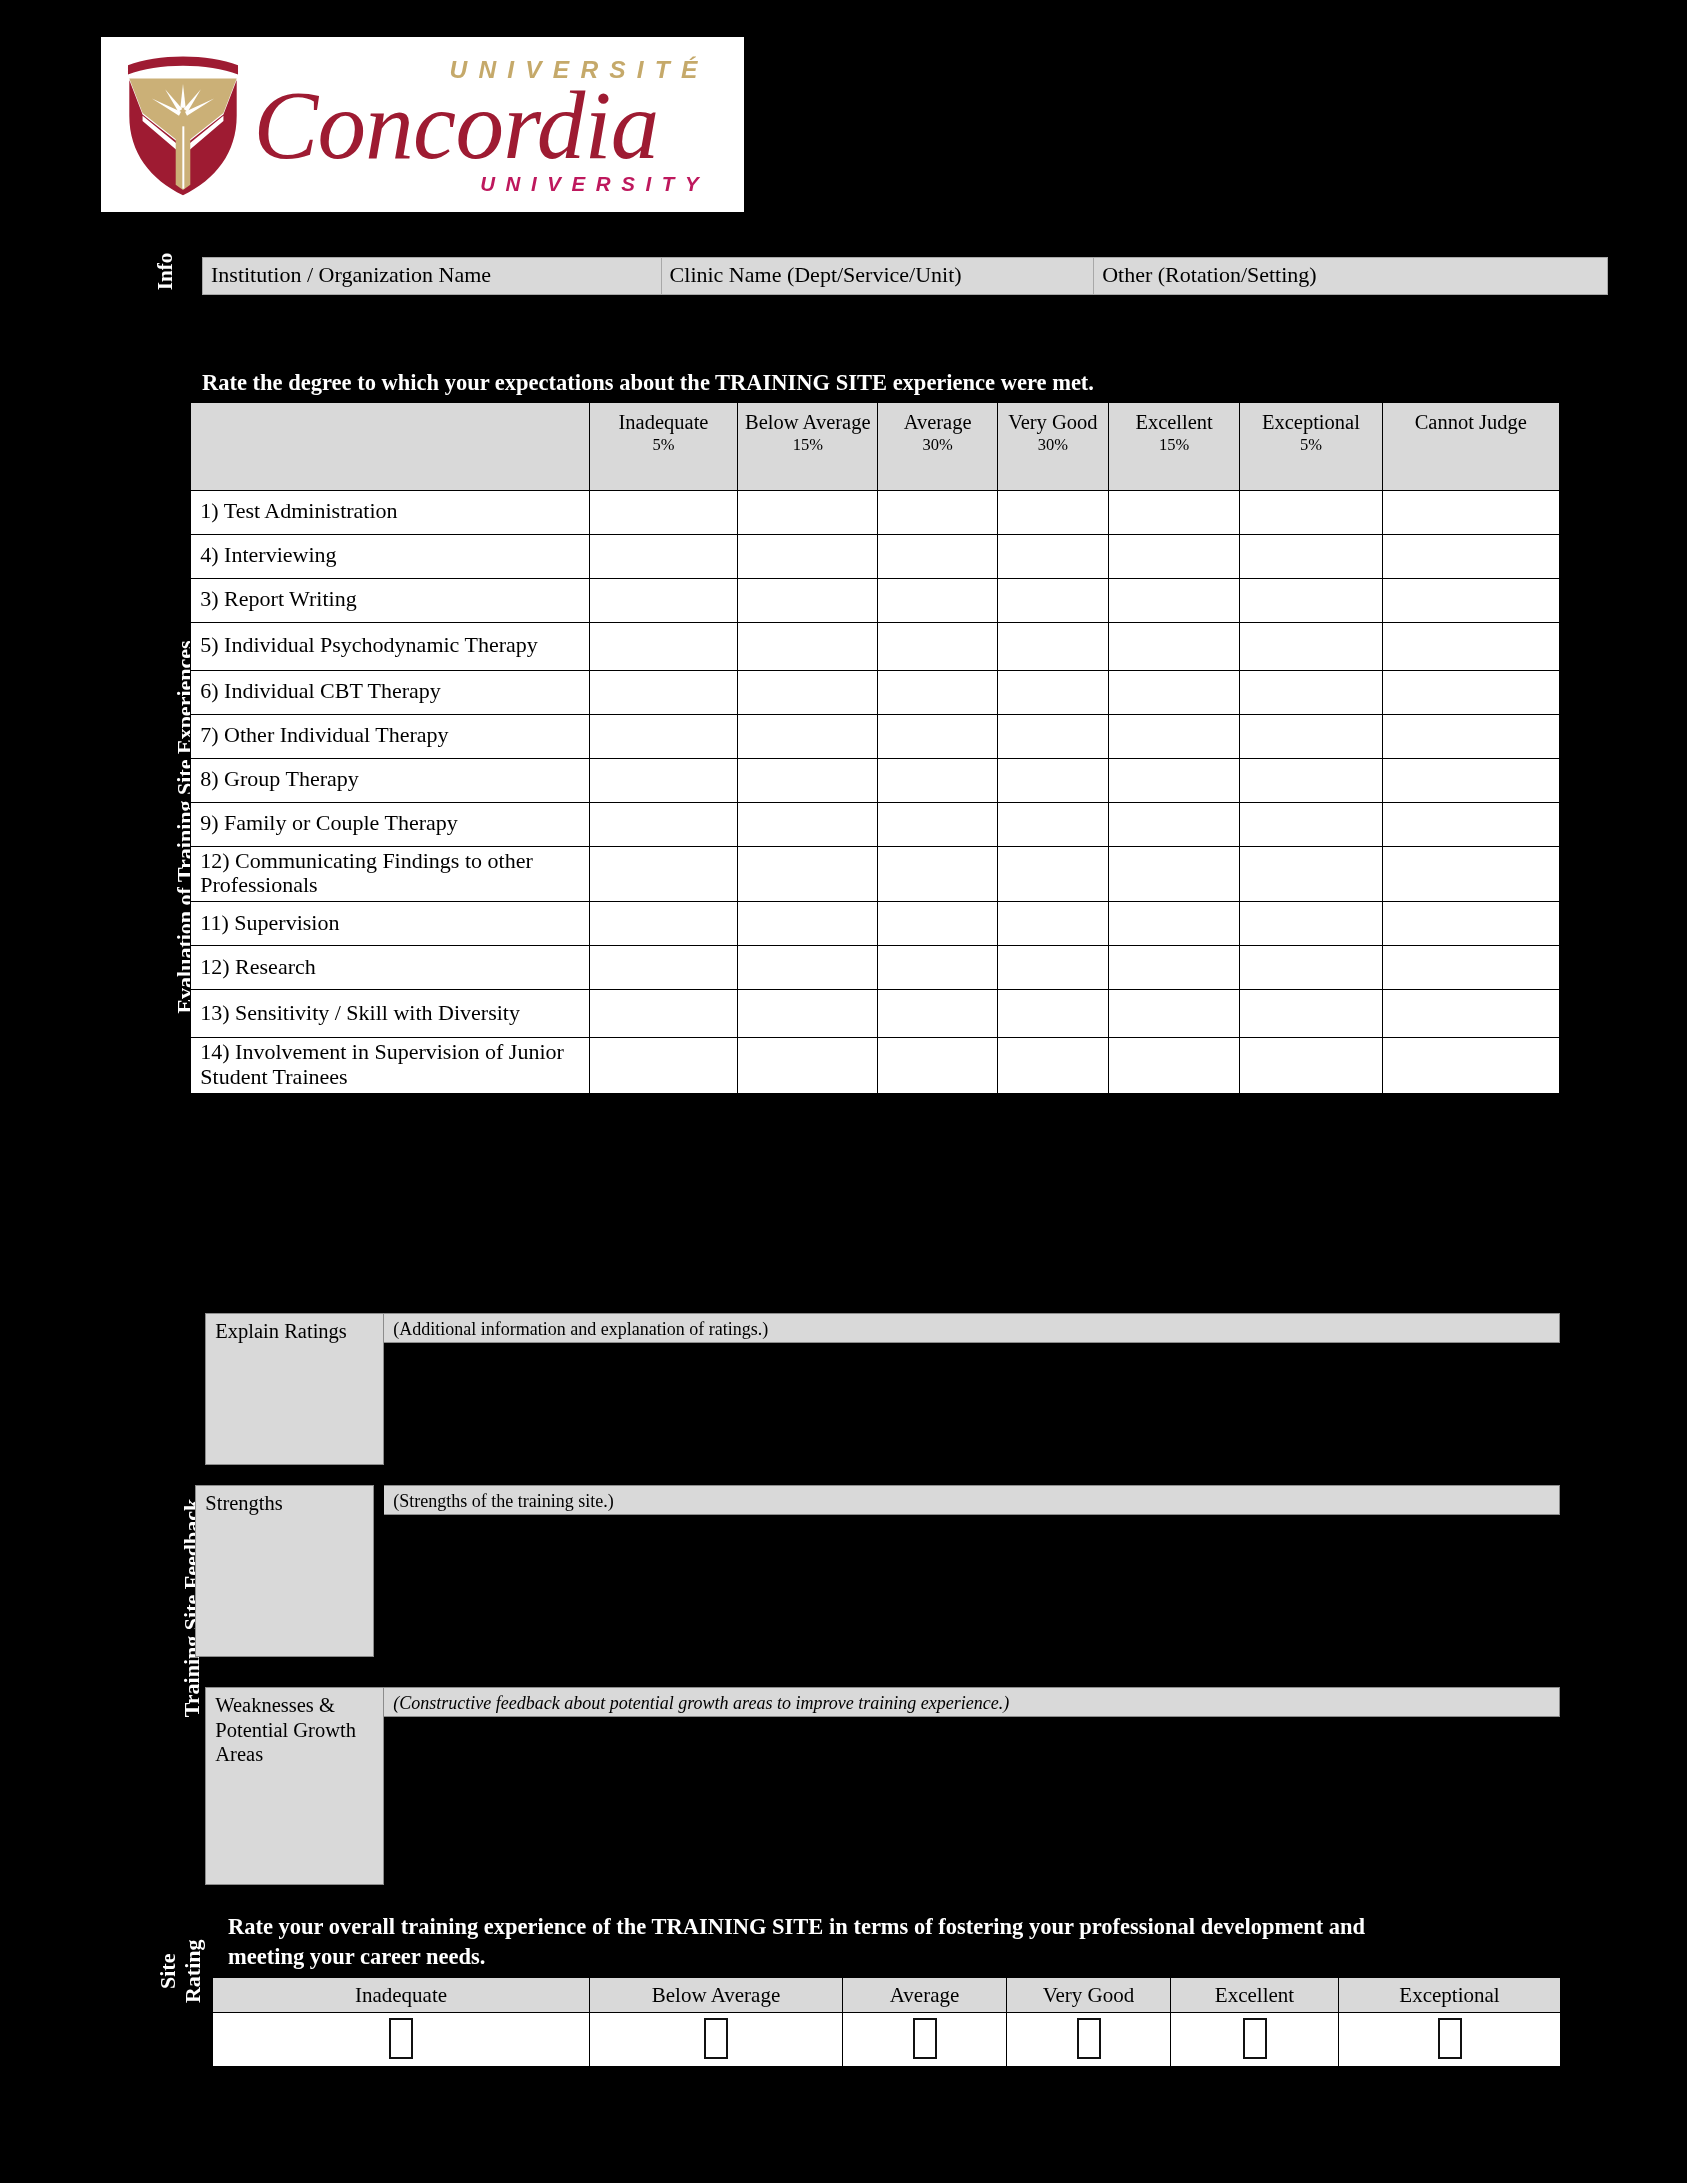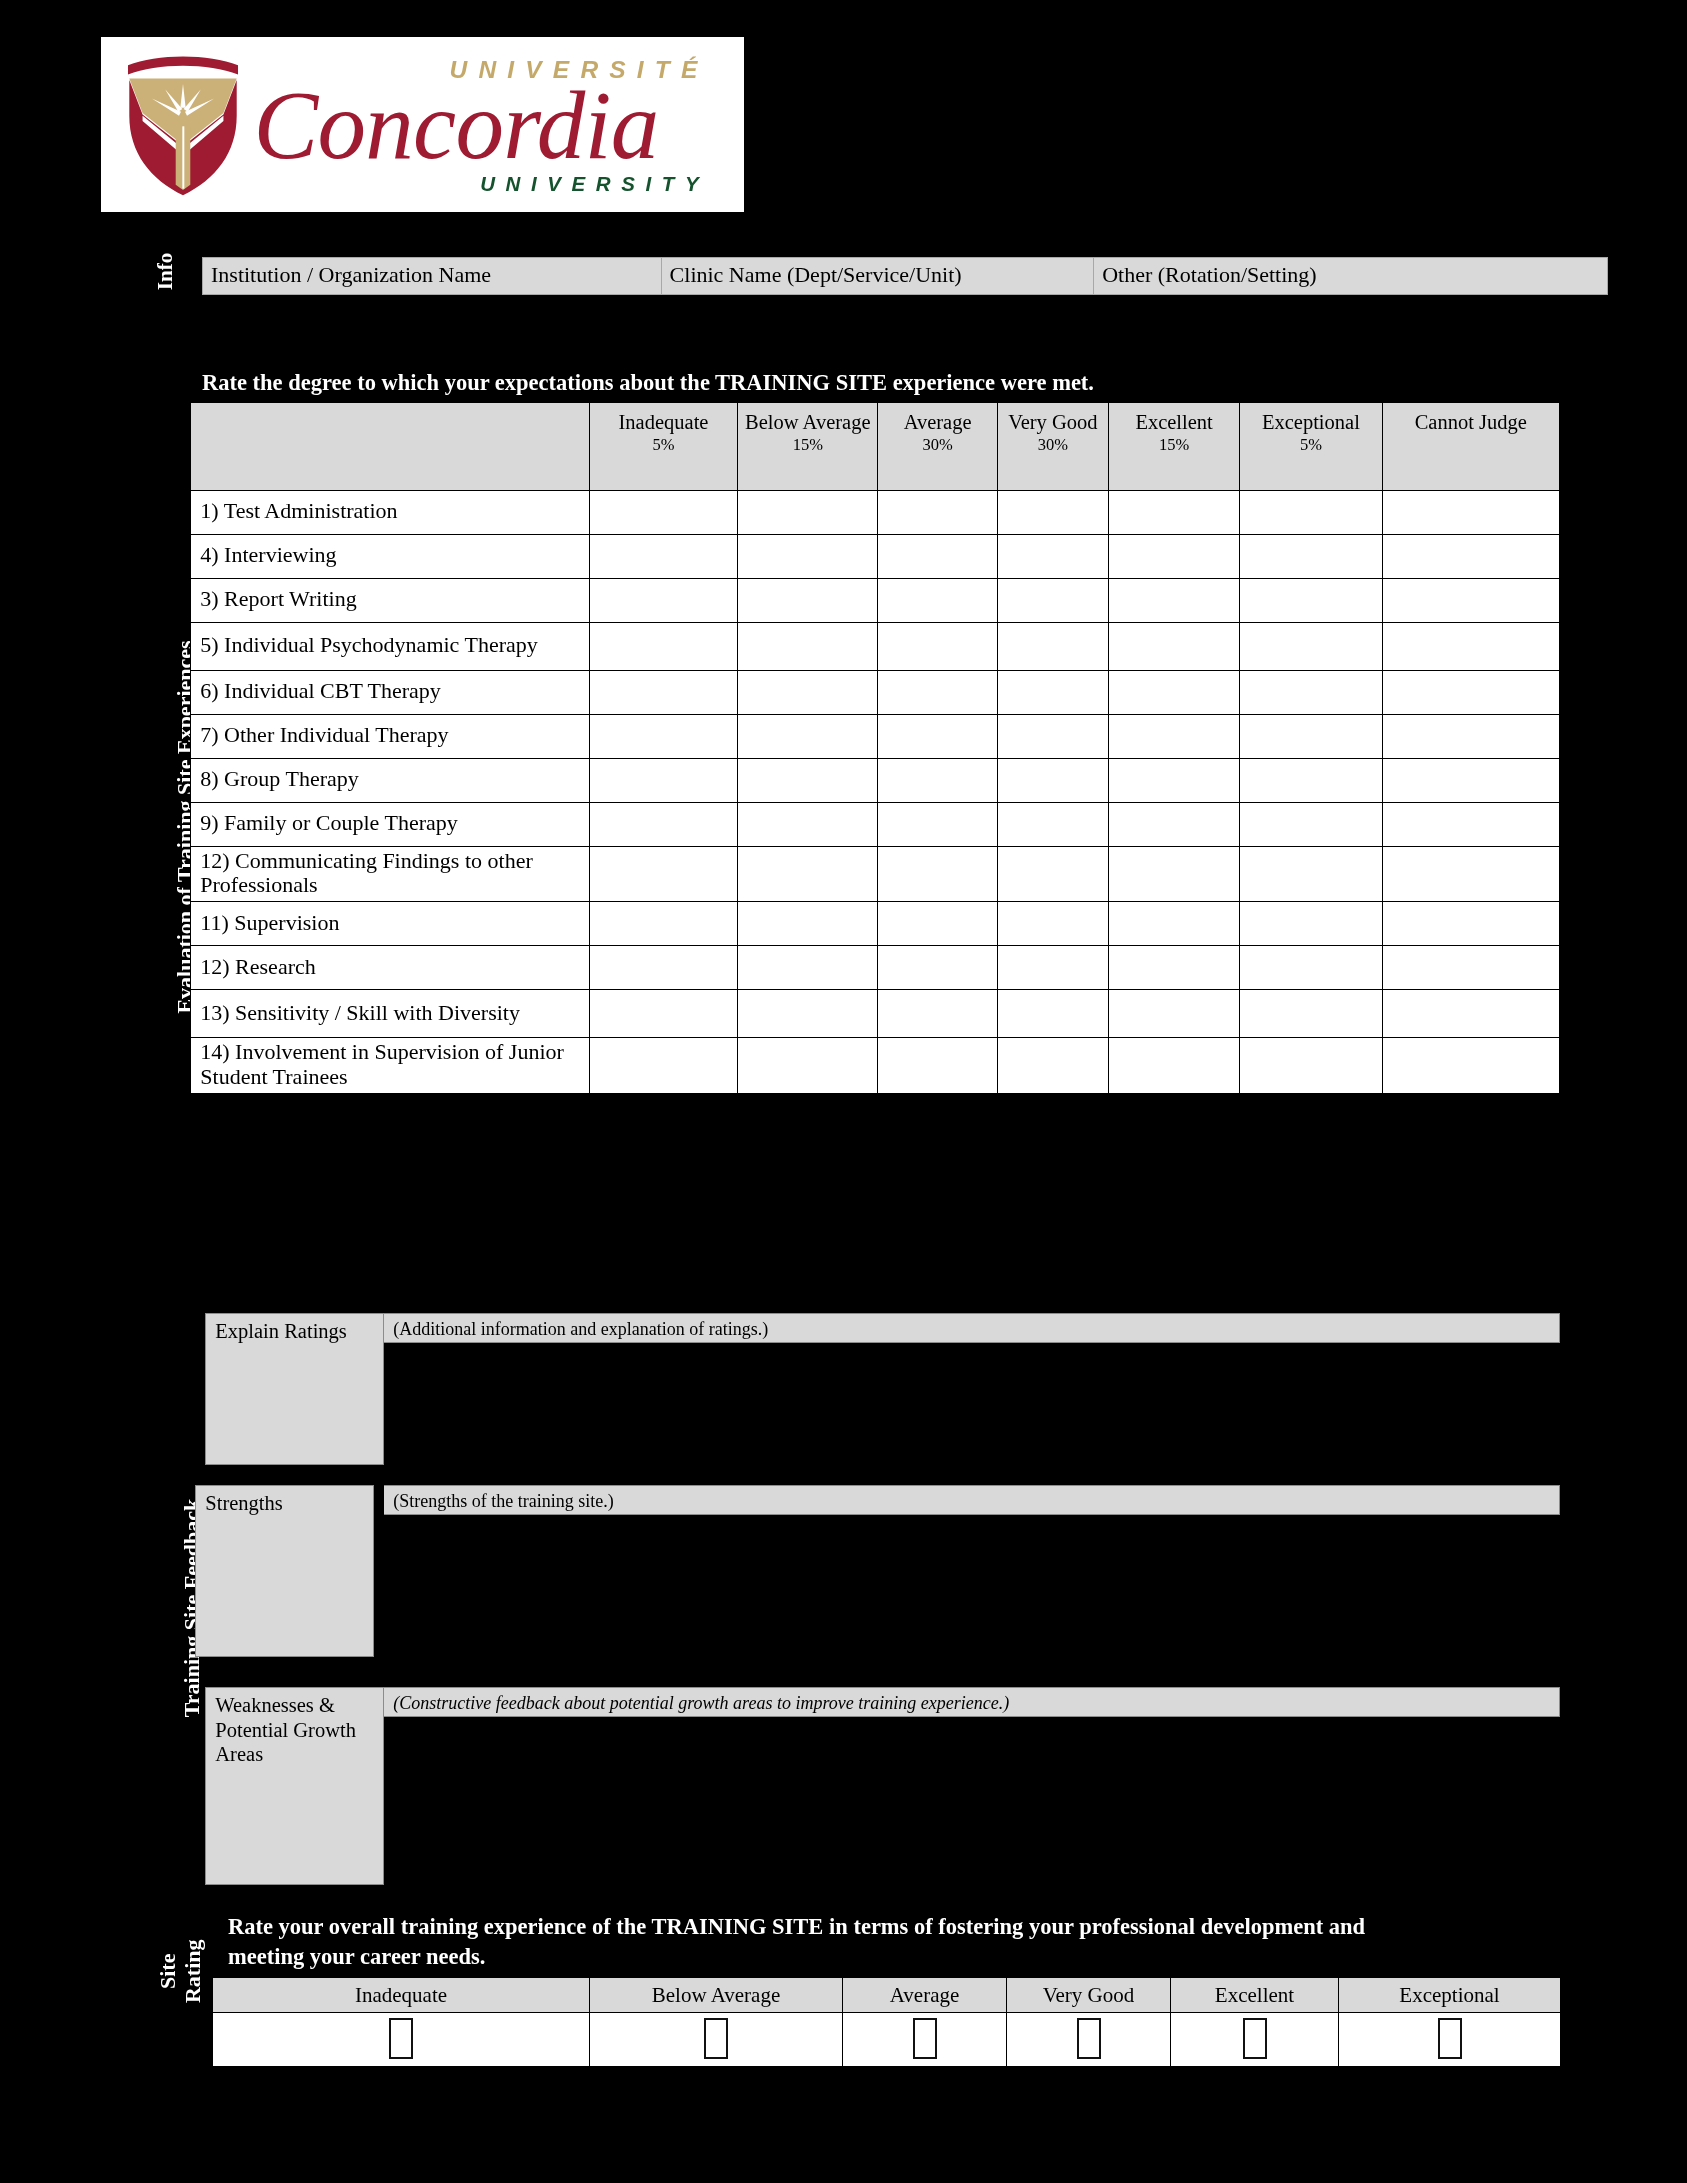--- a/index.html
+++ b/index.html
@@ -9,21 +9,21 @@
   #logo-box{position:absolute;left:101px;top:37px;width:643px;height:175px;background:#fff;
             display:flex;align-items:center;justify-content:flex-start;}
   #logo-inner{display:flex;align-items:center;gap:12px;padding-left:22.5px;font-style:italic;}
   #logo-mark{width:118px;height:146px;position:relative;flex:0 0 auto;}
   #logo-words{position:relative;height:146px;width:457px;}
   .lw-top{position:absolute;top:4px;left:196px;font-family:"Liberation Sans",sans-serif;
           font-size:24.5px;letter-spacing:11.2px;color:#c5a96a;font-weight:600;}
   .lw-mid{position:absolute;top:25px;left:0;font-family:"Liberation Serif",serif;
           font-size:97px;line-height:1;color:#9e1b32;letter-spacing:-0.7px;}
   .lw-bot{position:absolute;bottom:1.3px;right:1.3px;font-family:"Liberation Sans",sans-serif;
-          font-size:20.5px;letter-spacing:10.6px;color:#14532d;font-weight:600;}
+          font-size:20.5px;letter-spacing:10.6px;color:#be185d;font-weight:600;}
 
   
   .side-label{position:absolute;color:#fff;font-family:"Liberation Serif",serif;font-weight:bold;
               transform-origin:center center;white-space:nowrap;text-align:center;}
 
   
   .tbl{position:absolute;border-collapse:collapse;table-layout:fixed;background:#fff;}
   .tbl td,.tbl th{border:1.3px solid #000;padding:0;vertical-align:middle;background:#fff;}
   .gray{background:#d9d9d9 !important;}
 

